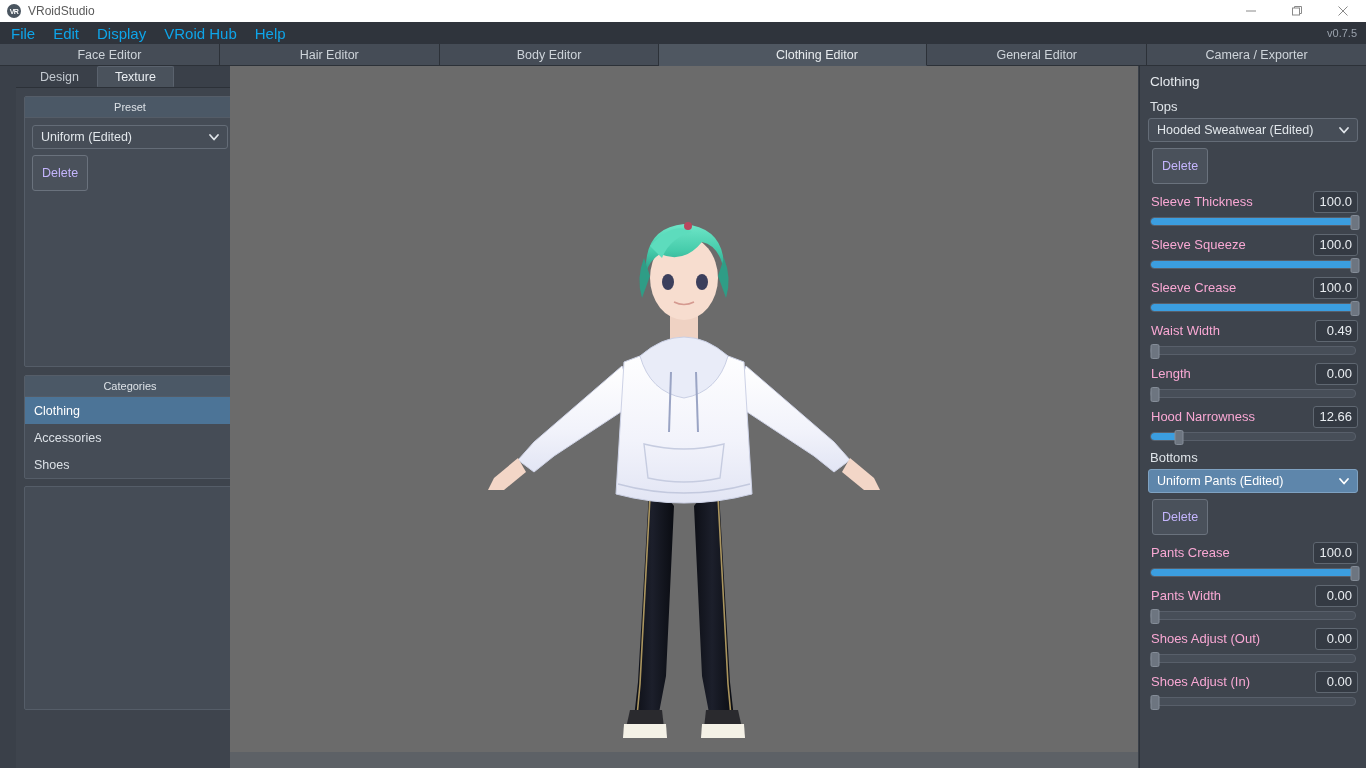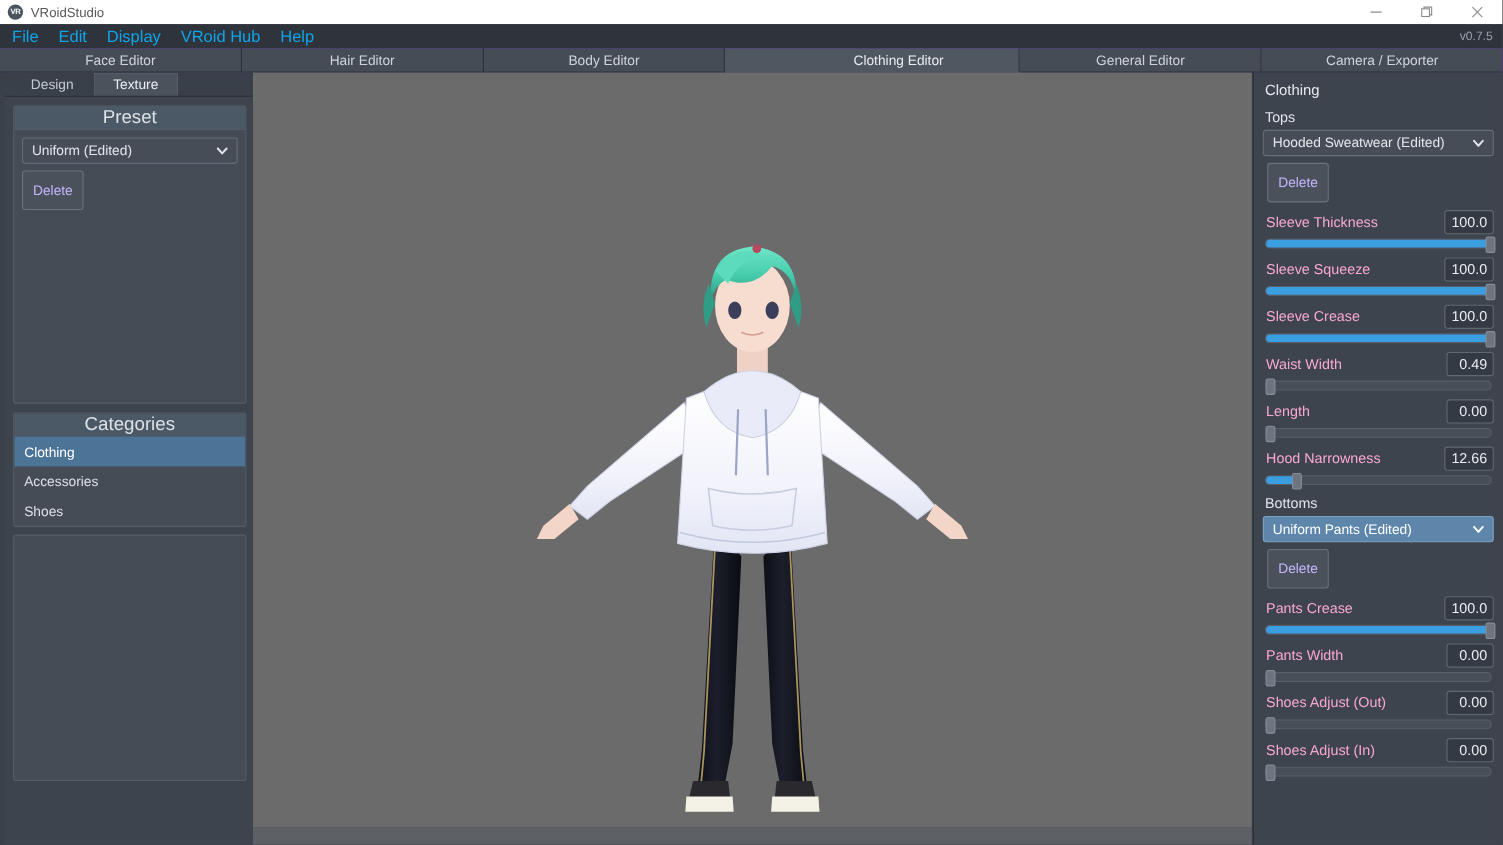--- a/index.html
+++ b/index.html
@@ -65,21 +65,21 @@
   .tab:last-child { border-right: none; }
   .tab.active {
     background: #4f5761;
     border-bottom: 1px solid #4f5761;
     color: #e8ecef;
     padding-left: 48px;
   }
 
   
   .left-panel {
-    position: absolute; top: 66px; left: 4px; width: 229px; height: 702px;
+    position: absolute; top: 66px; left: 16px; width: 229px; height: 702px;
     background: #3e444d;
     border-right: 1px solid #2c3138;
   }
   .sub-tabs {
     display: flex; height: 22px; align-items: flex-end;
     padding-left: 6px; background: #3a4049;
     border-bottom: 1px solid #2c3138;
   }
   .sub-tab {
     height: 21px; padding: 0 17px;
@@ -96,21 +96,21 @@
 
   .panel-box {
     margin: 8px 8px 0 8px;
     border: 1px solid #555d68;
     background: #454c56;
     border-radius: 2px;
     overflow: hidden;
   }
   .panel-head {
     height: 21px; display: flex; align-items: center; justify-content: center;
-    font-size: 17px; color: #dde2e7;
+    font-size: 11px; color: #dde2e7;
     background: #4b5866;
     border-bottom: 1px solid #545c67;
   }
   .panel-body { padding: 7px; }
   .panel-body.tall { min-height: 248px; }
   .panel-body.list { padding: 0; }
 
   .dropdown {
     position: relative;
     height: 24px; width: 100%;

